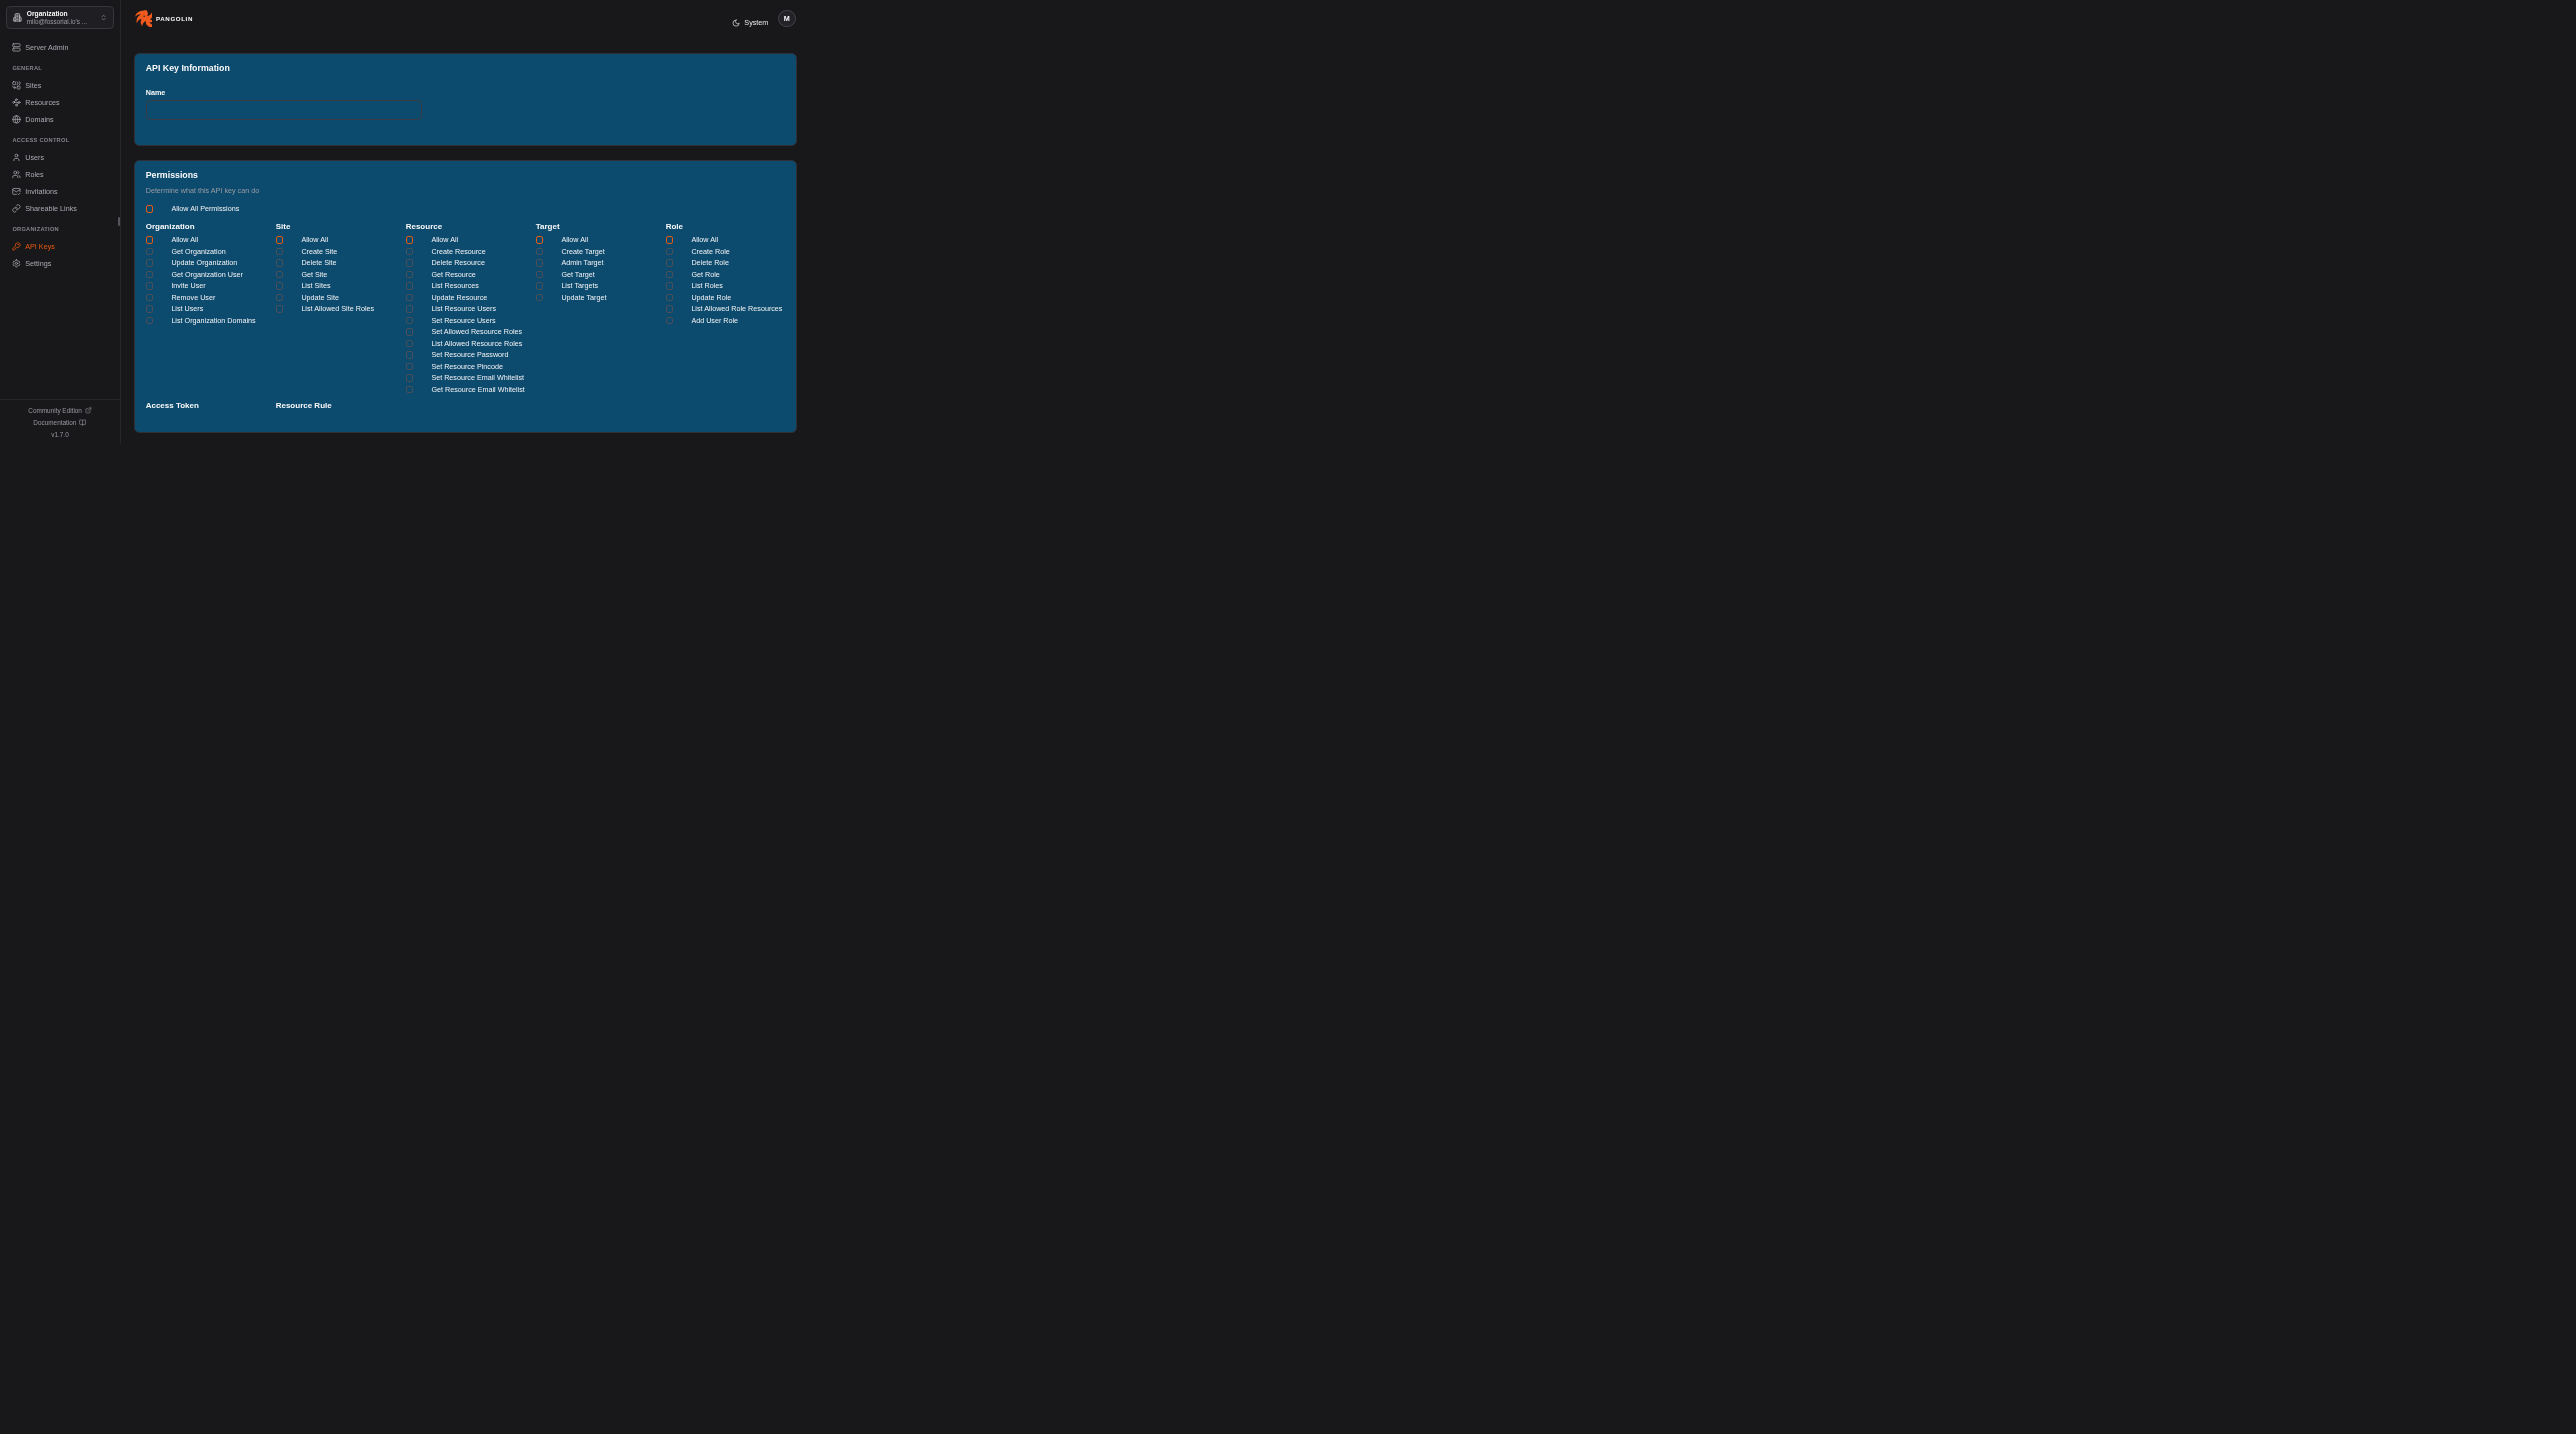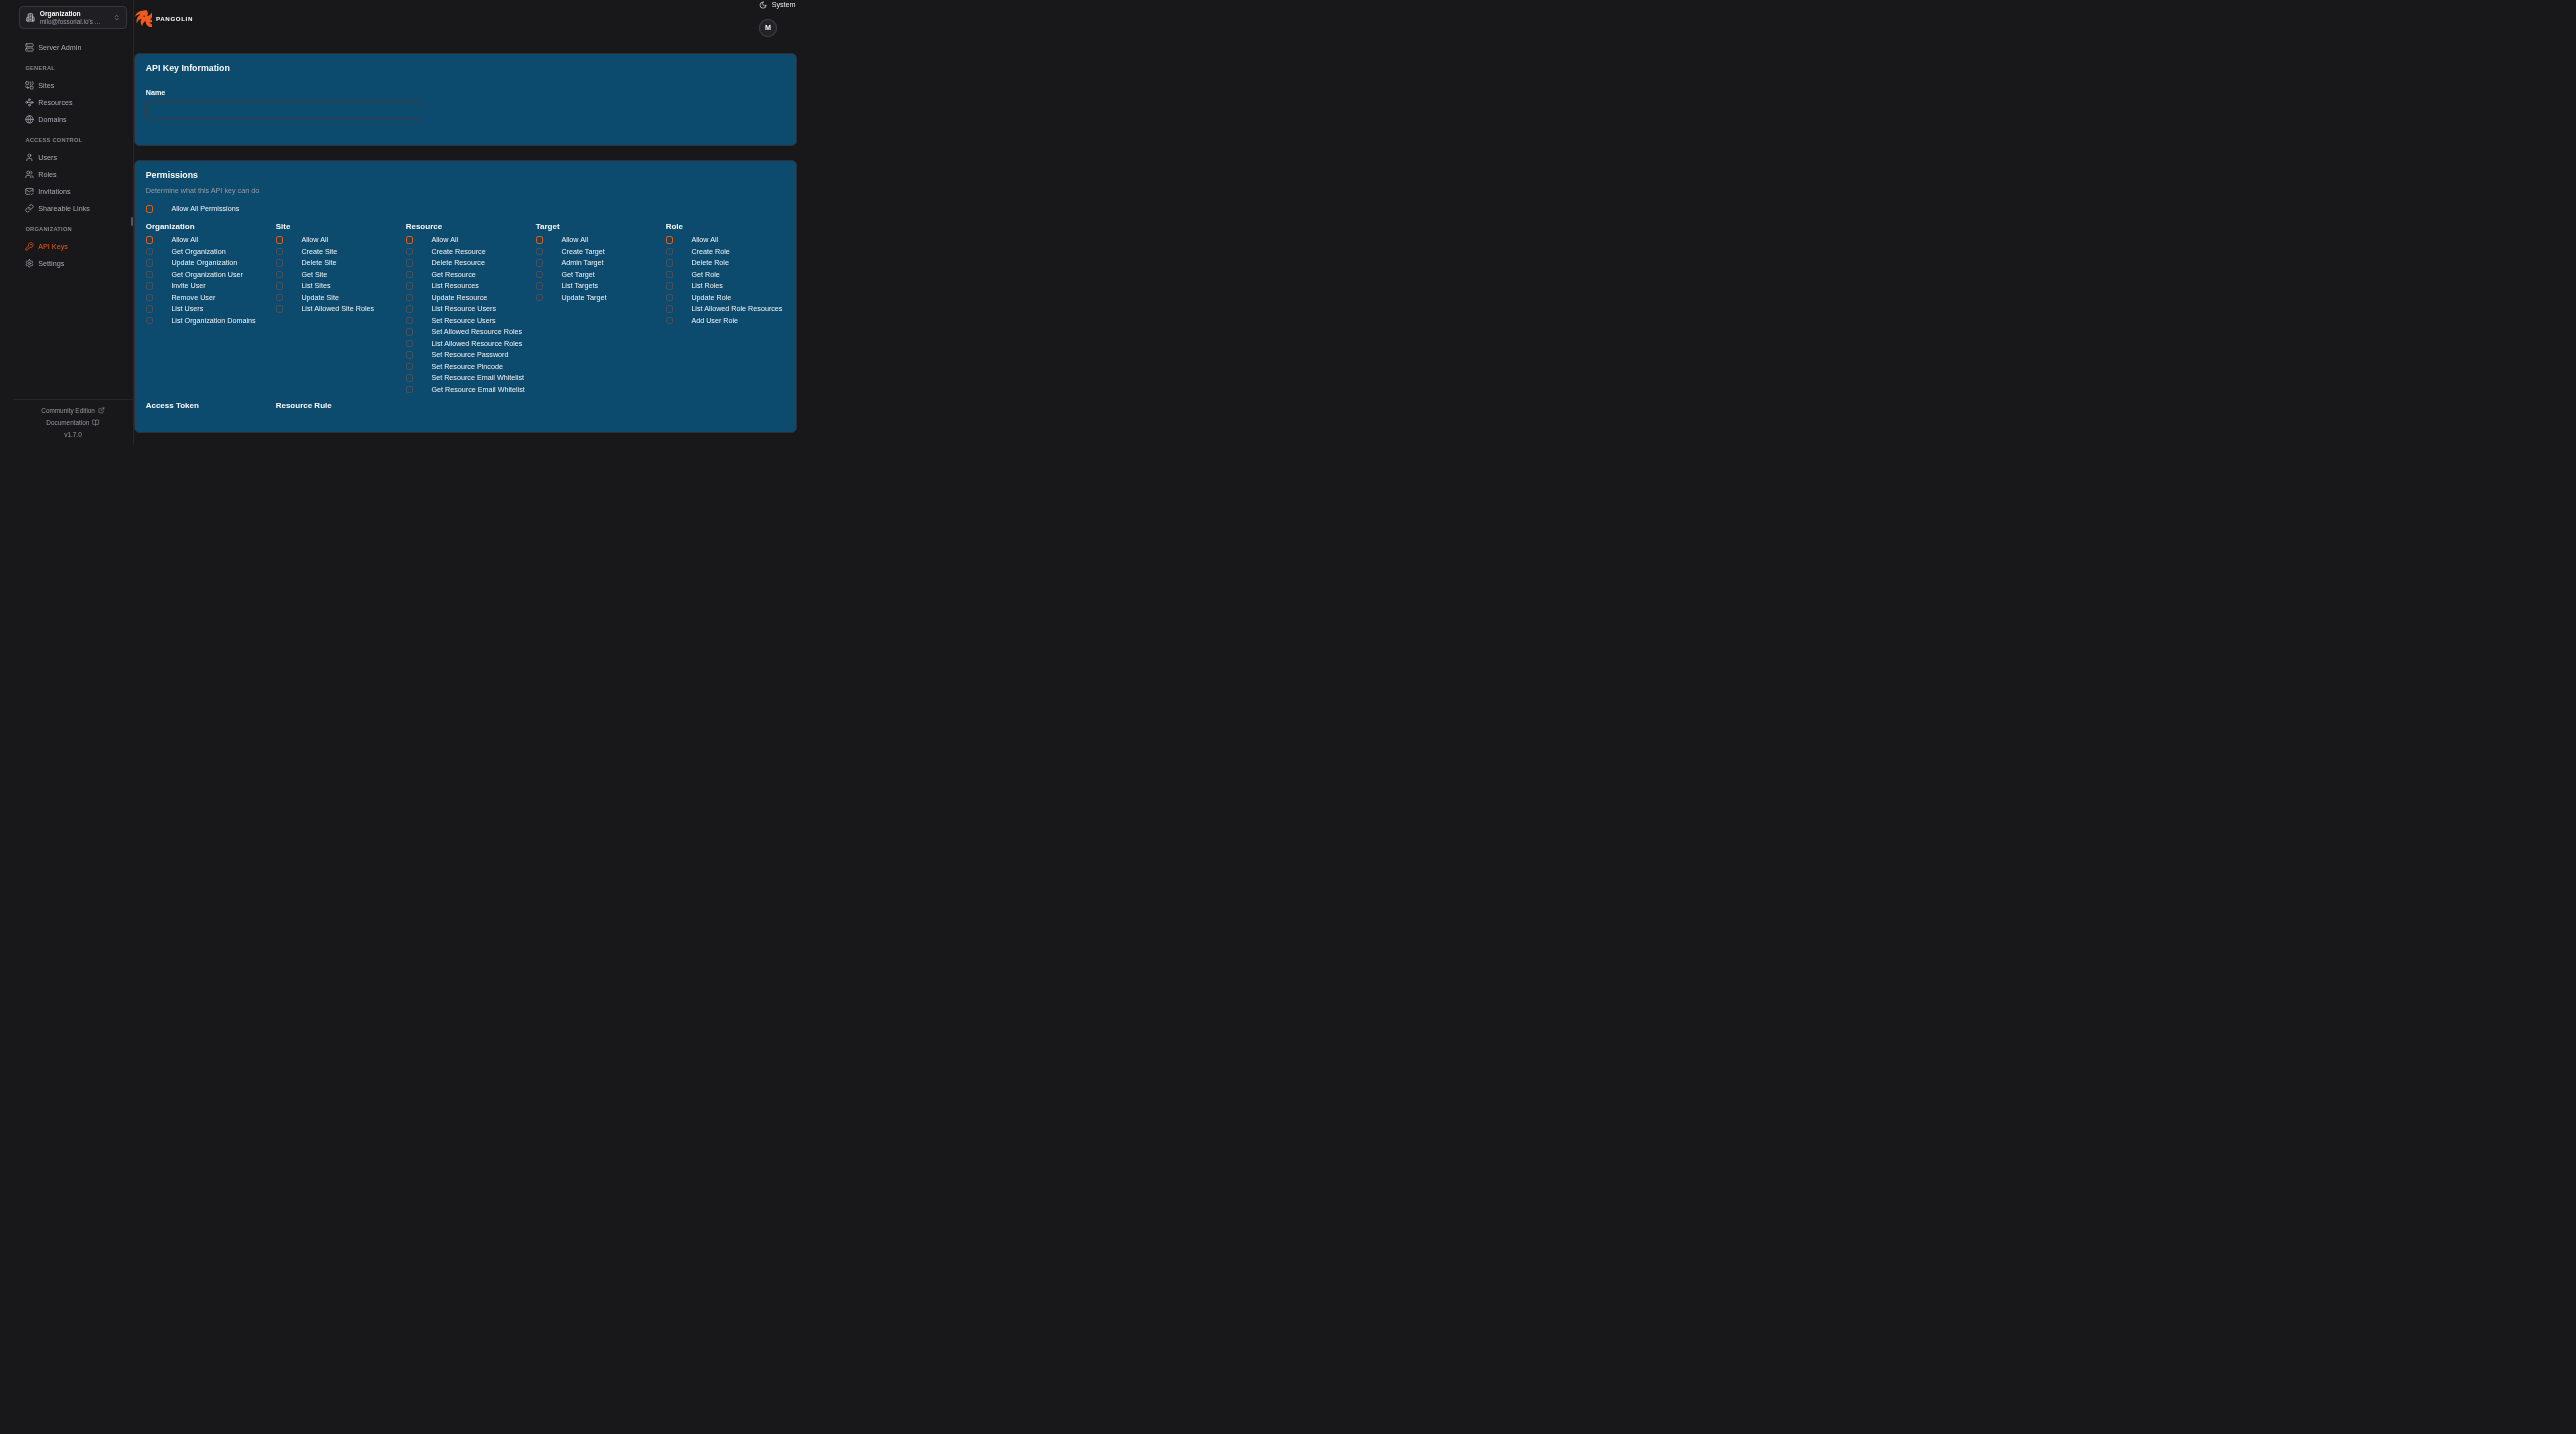--- a/index.html
+++ b/index.html
@@ -5,21 +5,21 @@
   * { margin:0; padding:0; box-sizing:border-box; }
   html,body { width:808px; height:444px; overflow:hidden; }
   body {
     background:#18181b; color:#fafafa;
     font-family:"Liberation Sans","DejaVu Sans",sans-serif;
     position:relative;
   }
   svg { display:block; }
 
   
-  .sidebar { position:absolute; left:13px; top:0; bottom:0; width:121px; border-right:0.5px solid #26272c; background:#18181b; z-index:2; }
+  .sidebar { position:absolute; left:0; top:0; bottom:0; width:121px; border-right:0.5px solid #26272c; background:#18181b; z-index:2; }
   .org-box { margin:6.2px; height:23px; background:#1f1f23; border:0.5px solid #36373d; border-radius:4.1px;
              display:flex; align-items:center; gap:4.6px; padding:0 5.2px 0 6.2px; cursor:pointer; }
   .org-ic { color:#e3e4e7; flex:none; }
   .org-text { flex:1; min-width:0; }
   .org-title { font-size:6.7px; font-weight:700; line-height:7.7px; }
   .org-sub { font-size:6.4px; color:#9b9ca3; line-height:7.7px; white-space:nowrap; overflow:hidden; }
   .org-chevron { color:#9b9ca3; flex:none; }
 
   .nav { padding:0 7.2px 0 12.4px; }
   .nav-item { display:flex; align-items:center; gap:4.1px; height:14.4px; margin-bottom:2.6px;
@@ -36,21 +36,21 @@
   .f-line { font-size:6.4px; color:#97989f; height:9.3px; margin-bottom:2.6px;
             display:flex; justify-content:center; align-items:center; gap:3.1px; }
   .f-link { cursor:pointer; }
   .f-line svg { position:relative; top:0.3px; }
 
   
   .main { margin-left:122px; height:100%; }
   .topbar { height:37px; display:flex; align-items:center; justify-content:space-between; padding:0 12.4px; }
   .brand { display:flex; align-items:center; gap:4.1px; cursor:pointer; }
   .brand-name { font-size:6.2px; font-weight:700; letter-spacing:0.6px; }
-  .top-right { display:flex; align-items:flex-start; gap:9.8px;flex-direction:column; }
+  .top-right { display:flex; align-items:flex-end; gap:9.8px; }
   .theme-toggle { display:flex; align-items:center; gap:4.1px; font-size:7.2px; color:#ececee; cursor:pointer; }
   .avatar { width:17.5px; height:17.5px; border-radius:50%; background:#232327; border:0.5px solid #44454c;
             display:flex; align-items:center; justify-content:center; font-size:7.2px; font-weight:700; cursor:pointer; }
 
   .content { padding:0 11.3px 0 12.4px; }
   .page-head { display:flex; justify-content:space-between; align-items:flex-start; margin-top:12px; }
   .page-title { font-size:12.4px; font-weight:700; line-height:15px; letter-spacing:-0.1px; }
   .page-sub { margin-top:3.1px; font-size:8.2px; color:#9b9ca3; line-height:10.3px; }
   .btn-outline { height:16.5px; padding:0 7.2px; margin-top:0.5px; border:0.5px solid #3b3c43; border-radius:4.1px;
                  background:transparent; color:#fafafa; font-size:6.7px; font-weight:500; cursor:pointer; font-family:inherit; }

